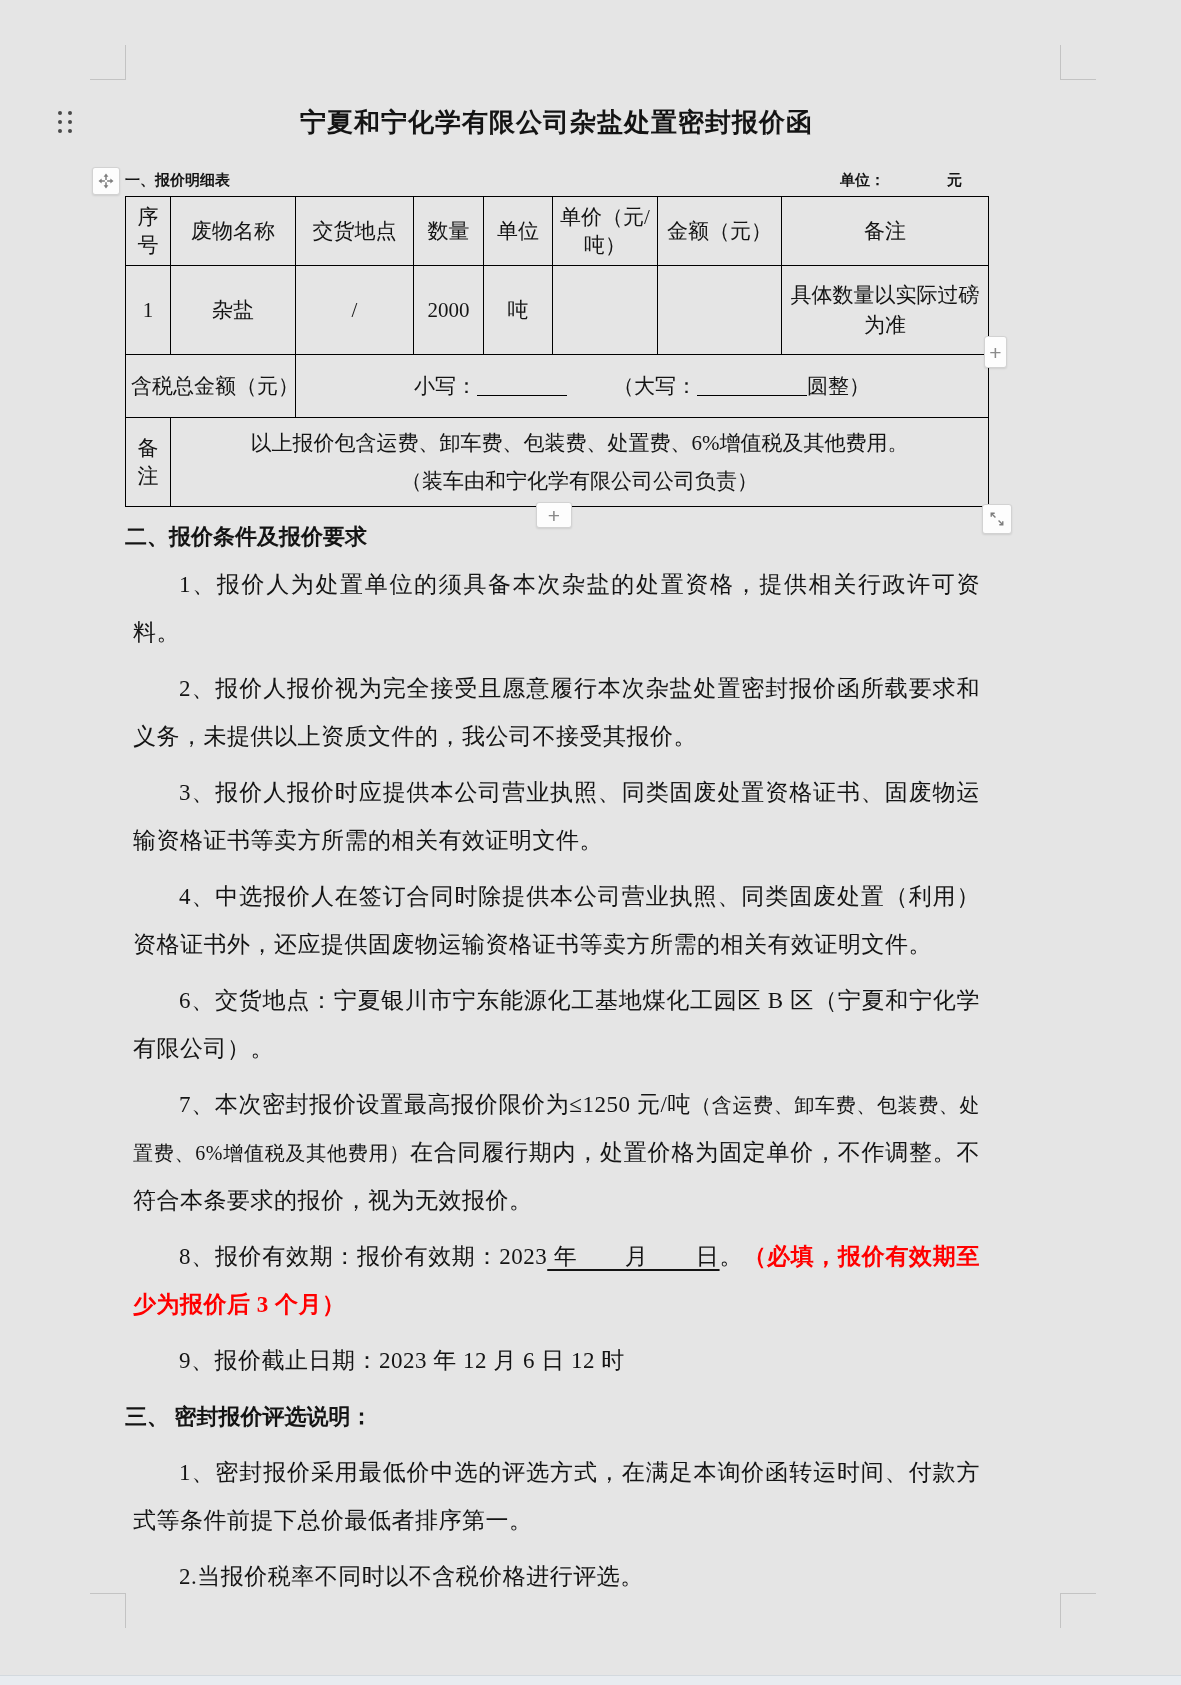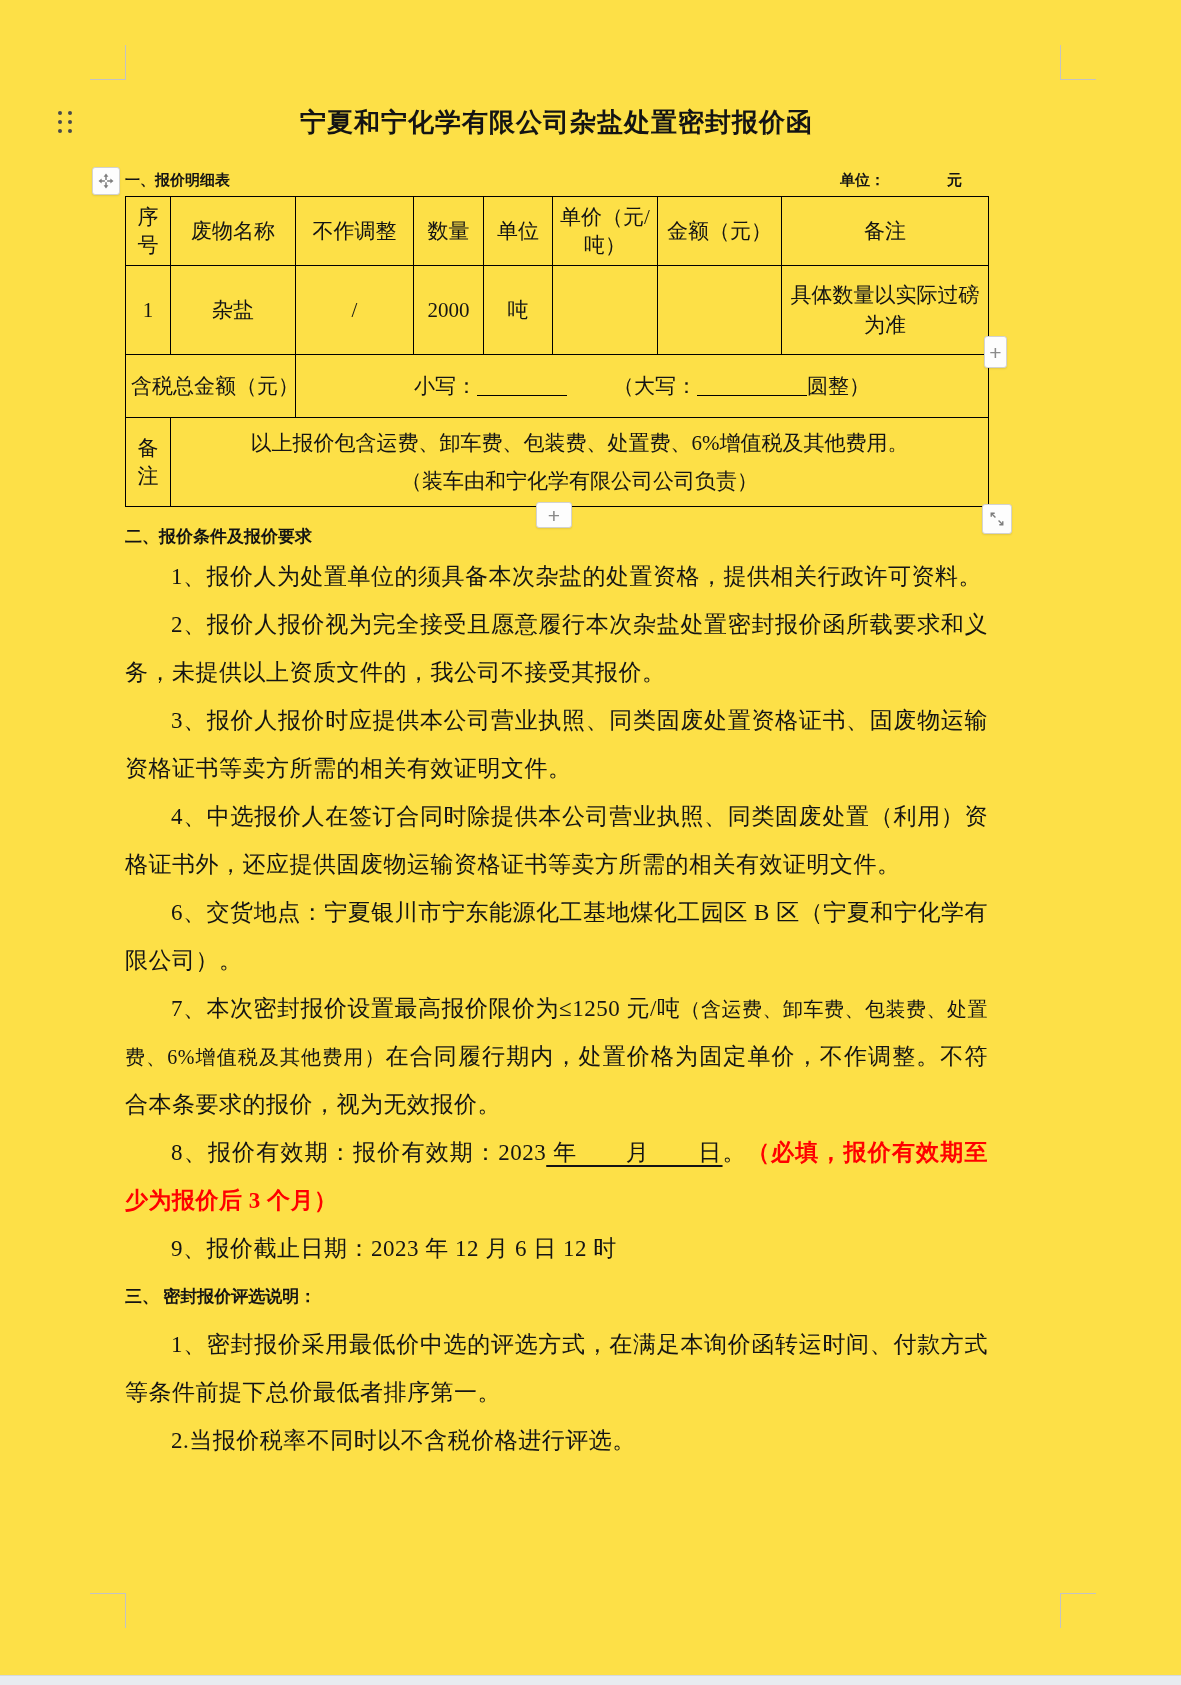--- a/index.html
+++ b/index.html
@@ -1,17 +1,17 @@
 <!DOCTYPE html>
 <html><head>
 <meta charset="utf-8">
 <style>
   html,body { margin:0; padding:0; background:#ffffff; }
   .page {
-    position:relative; width:1181px; height:1685px; background:#fde047;
+    position:relative; width:1181px; height:1685px; background:#e5e5e5;
     font-family:"Liberation Serif","DejaVu Serif",serif; color:#141414; overflow:hidden;
   }
   
   .mark { position:absolute; width:35px; height:34px; }
   .mark.tl { left:90px;  top:45px;    border-right:1px solid #c3c3c3; border-bottom:1px solid #c3c3c3; }
   .mark.tr { left:1060px; top:45px;   border-left:1px solid #c3c3c3;  border-bottom:1px solid #c3c3c3; }
   .mark.bl { left:90px;  top:1593px;  border-right:1px solid #c3c3c3; border-top:1px solid #c3c3c3; }
   .mark.br { left:1060px; top:1593px; border-left:1px solid #c3c3c3;  border-top:1px solid #c3c3c3; }
 
   .drag-dots { position:absolute; left:58px; top:111px; display:grid;
@@ -34,23 +34,23 @@
   tr.hrow td { height:68px; line-height:28px; }
   tr.drow td { height:88px; line-height:30px; }
   tr.trow td { height:62px; }
   tr.rrow td { height:88px; }
   td.total-label { font-size:21px; white-space:nowrap; padding:0; }
   td.remark-content { text-align:left; padding:6px 14px; line-height:38px; }
   .blank { display:inline-block; border-bottom:1px solid #000; height:20px; vertical-align:-3px; }
   .w90 { width:90px; } .w110 { width:110px; } .w44 { width:44px; }
   .midgap { display:inline-block; width:46px; }
 
-  .h2 { margin:14px 0 0 0; font-size:17px; font-weight:700; line-height:32px; }
+  .h2 { margin:14px 0 0 0; font-size:22px; font-weight:700; line-height:32px; }
   .h2.rhythm { margin:0; line-height:48px; }
-  p.para { margin:0; font-size:23px; line-height:48px; text-align:justify;
+  p.para { margin:8px; font-size:23px; line-height:48px; text-align:justify;
     text-indent:2em; letter-spacing:0.5px; }
   .red { color:#ff0000; font-weight:700; }
   .small { font-size:20px; }
   .ul { text-decoration:underline; text-underline-offset:5px;font-family:Liberation Serif, serif; }
 
   .ctrl { position:absolute; background:#fdfdfd; border:1px solid #d2d2d2; border-radius:3px;
     box-shadow:0 1px 2px rgba(0,0,0,0.10); display:flex; align-items:center; justify-content:center;
     color:#8a8a8a; font-family:"Liberation Sans","DejaVu Sans",sans-serif; cursor:pointer; box-sizing:border-box; }
   .move-handle { left:92px; top:167px; width:28px; height:28px; }
   .add-col { left:984px; top:336px; width:23px; height:32px; font-size:21px; line-height:1; }
@@ -100,21 +100,21 @@
           <col style="width:70px">
         <col style="width:69px">
           <col style="width:105px">
           <col style="width:124px">
           <col style="width:207px">
       </colgroup>
       <tbody>
           <tr class="hrow">
         <td>序号</td>
         <td>废物名称</td>
-        <td>不作调整</td>
+        <td>交货地点</td>
         <td>数量</td>
         <td>单位</td>
         <td>单价（元/吨）</td>
         <td>金额（元）</td>
         <td>备注</td>
       </tr>
       <tr class="drow">
         <td>1</td>
         <td>杂盐</td>
         <td>/</td>

